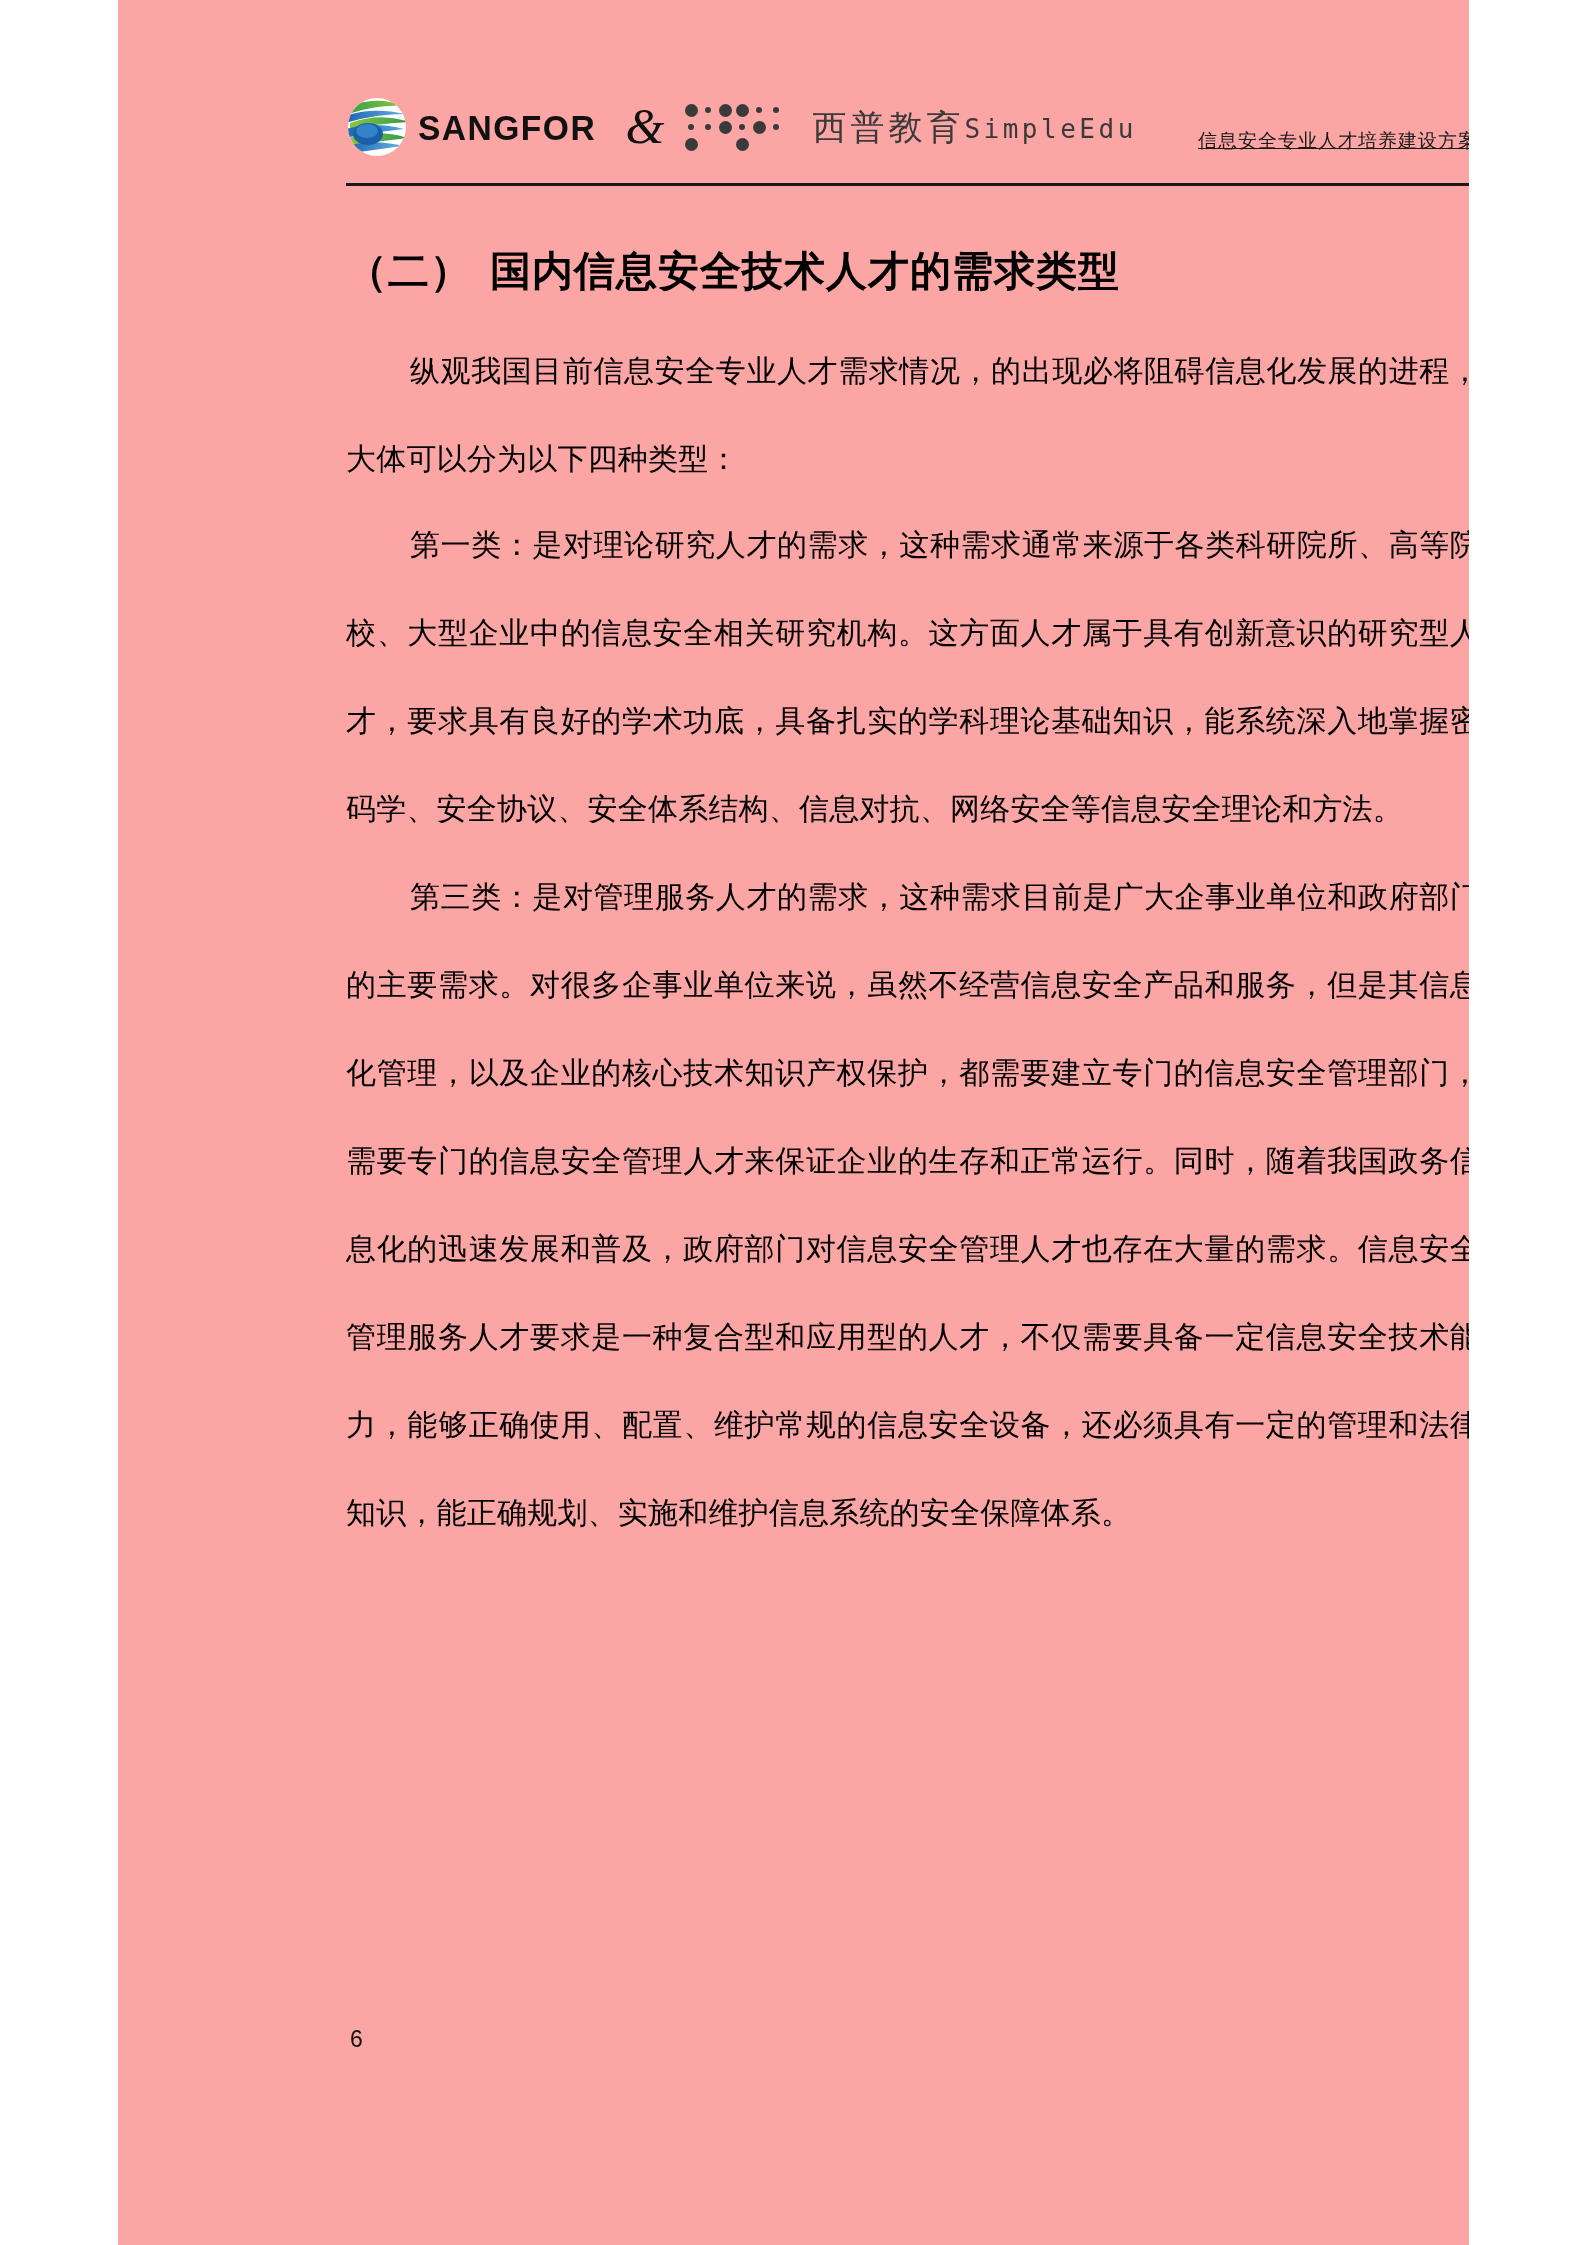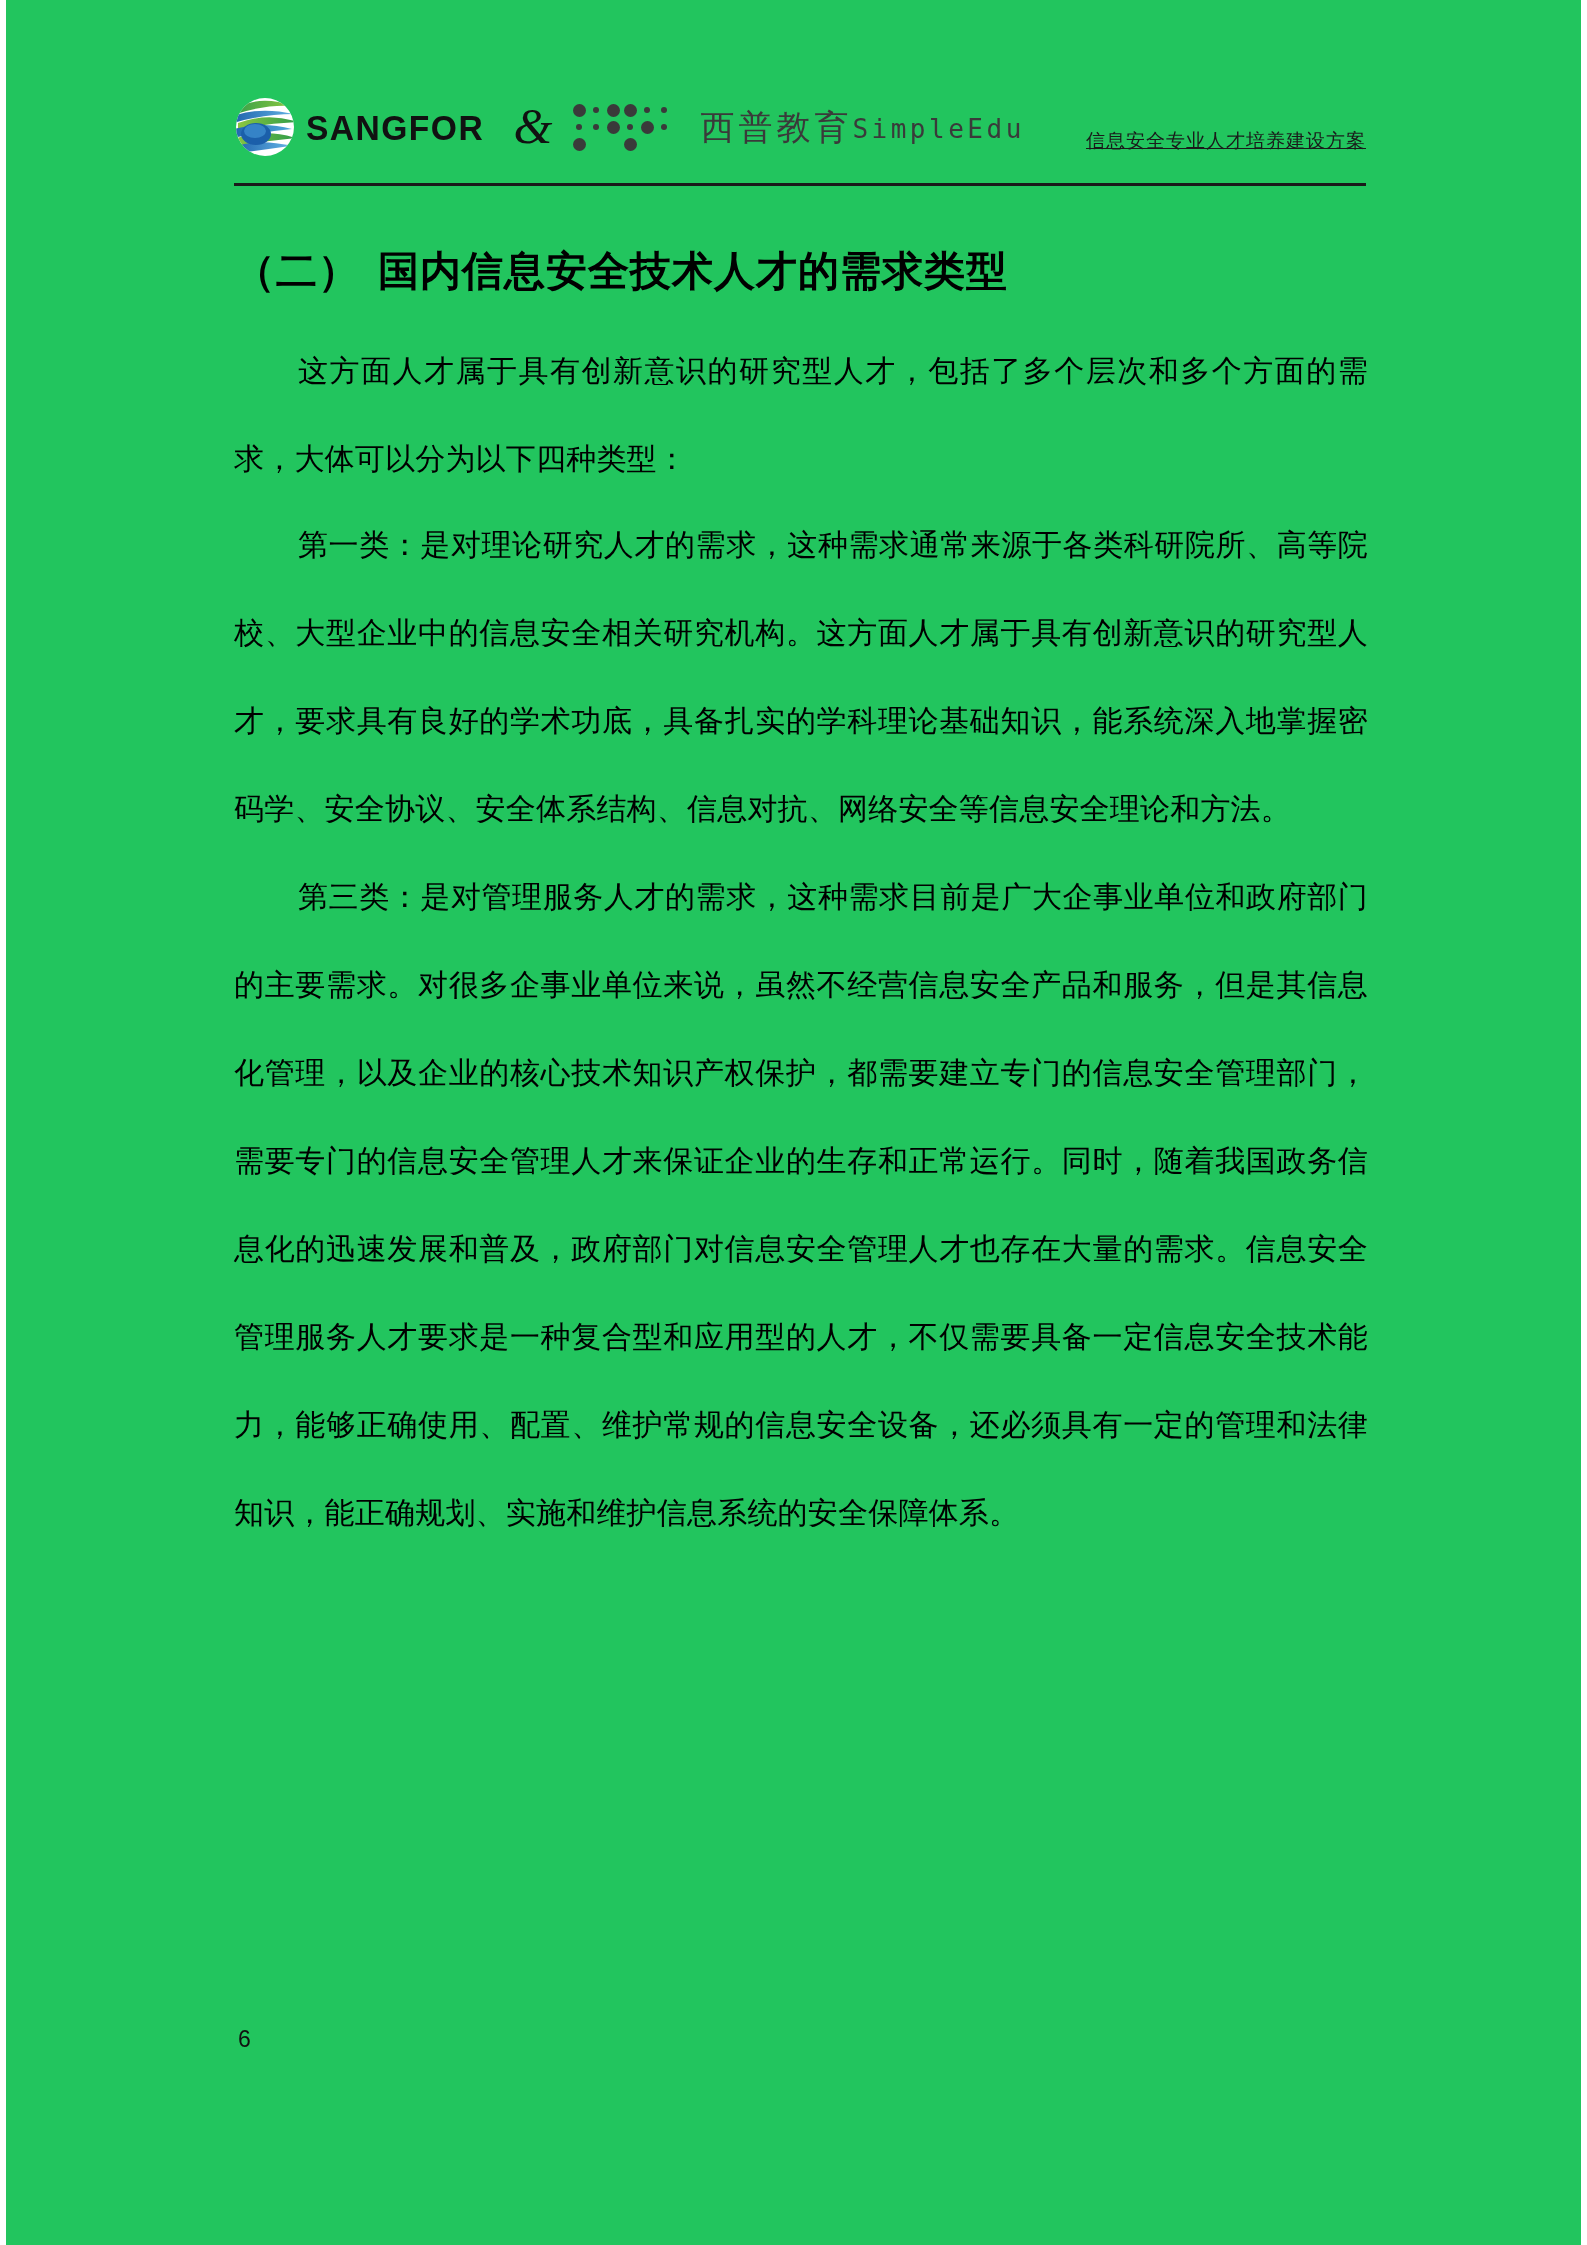--- a/index.html
+++ b/index.html
@@ -7,23 +7,23 @@
     margin: 0;
     padding: 0;
     background: #ffffff;
   }
   body {
     font-family: "Liberation Sans", "DejaVu Sans", sans-serif;
     color: #000000;
   }
   .page {
     position: relative;
-    width: 1575px;
+    width: 1351px;
     height: 2245px;
-    background: #22c55e;
+    background: #fca5a5;
     margin: 0 auto;
     overflow: hidden;
     box-sizing: border-box;
   }
 
   
   .header {
     position: absolute;
     left: 228px;
     top: 78px;
@@ -254,21 +254,21 @@
 
   <div class="header-rule"></div>
 
   <div class="content">
 
 
     <h2 class="heading">
       <span class="h-num">（二）</span><span>国内信息安全技术人才的需求类型</span>
     </h2>
 
-    <p class="para indent">这方面人才属于具有创新意识的研究型人才，包括了多个层次和多个方面的需求，大体可以分为以下四种类型：</p>
+    <p class="para indent">纵观我国目前信息安全专业人才需求情况，的出现必将阻碍信息化发展的进程，大体可以分为以下四种类型：</p>
 
     <p class="para indent">第一类：是对理论研究人才的需求，这种需求通常来源于各类科研院所、高等院校、大型企业中的信息安全相关研究机构。这方面人才属于具有创新意识的研究型人才，要求具有良好的学术功底，具备扎实的学科理论基础知识，能系统深入地掌握密码学、安全协议、安全体系结构、信息对抗、网络安全等信息安全理论和方法。</p>
 
 
     <p class="para indent">第三类：是对管理服务人才的需求，这种需求目前是广大企事业单位和政府部门的主要需求。对很多企事业单位来说，虽然不经营信息安全产品和服务，但是其信息化管理，以及企业的核心技术知识产权保护，都需要建立专门的信息安全管理部门，需要专门的信息安全管理人才来保证企业的生存和正常运行。同时，随着我国政务信息化的迅速发展和普及，政府部门对信息安全管理人才也存在大量的需求。信息安全管理服务人才要求是一种复合型和应用型的人才，不仅需要具备一定信息安全技术能力，能够正确使用、配置、维护常规的信息安全设备，还必须具有一定的管理和法律知识，能正确规划、实施和维护信息系统的安全保障体系。</p>
   </div>
 
   <div class="page-number">6</div>
 
 </div>

